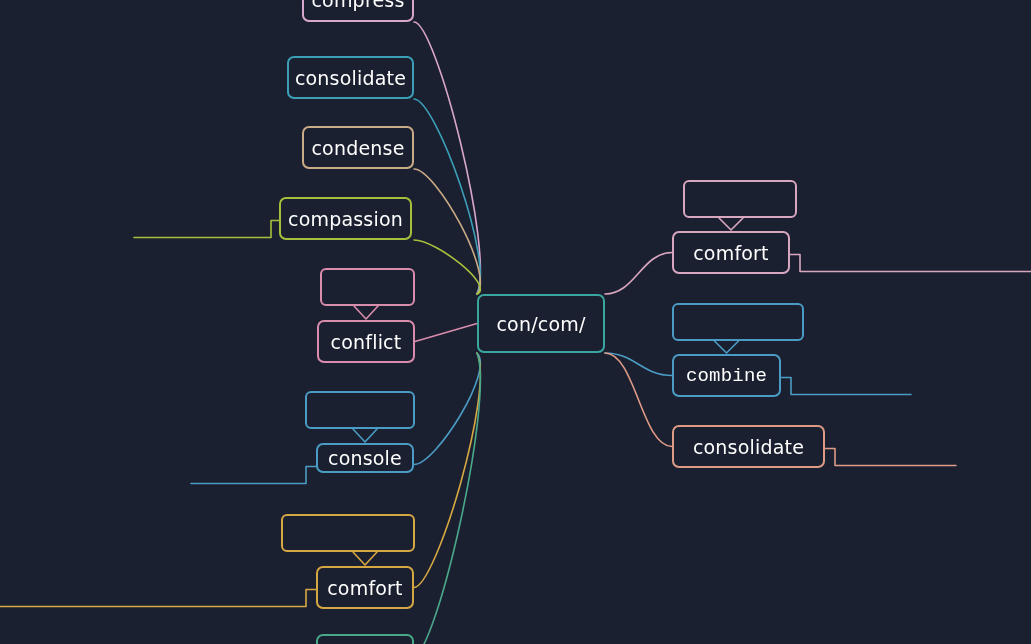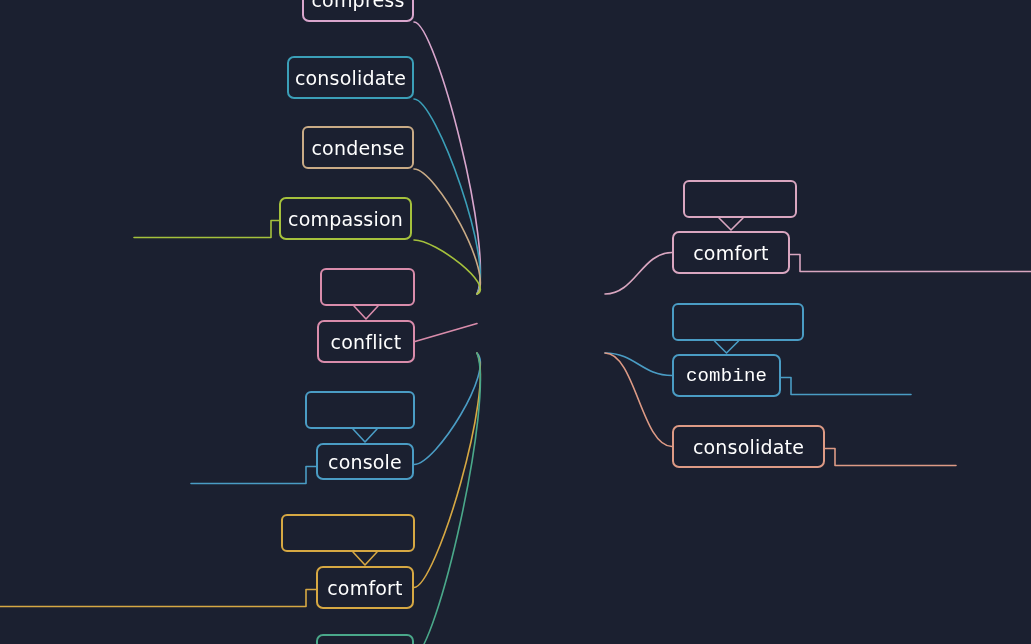--- a/index.html
+++ b/index.html
@@ -86,36 +86,37 @@
       <path d="M 605 294 C 635.15 294, 641.85 252.5, 672 252.5" stroke="#d9a6c0" fill="none" stroke-width="1.6" stroke-linecap="round" stroke-linejoin="round"></path>
       <path d="M 790 254.5 L 800 254.5 L 800 271.5 L 812 271.5 L 1035 271.5" stroke="#d9a6c0" fill="none" stroke-width="1.6" stroke-linecap="round" stroke-linejoin="round"></path>
       <path d="M 714.5 341 L 726.5 353 L 738.5 341" stroke="#4a9cc4" fill="none" stroke-width="1.6" stroke-linecap="round" stroke-linejoin="round"></path>
       <path d="M 605 353 C 635.15 353, 641.85 375.5, 672 375.5" stroke="#4a9cc4" fill="none" stroke-width="1.6" stroke-linecap="round" stroke-linejoin="round"></path>
       <path d="M 781 377.5 L 791 377.5 L 791 394.5 L 803 394.5 L 911 394.5" stroke="#4a9cc4" fill="none" stroke-width="1.6" stroke-linecap="round" stroke-linejoin="round"></path>
       <path d="M 605 353 C 635.15 353, 641.85 446.5, 672 446.5" stroke="#dd9a85" fill="none" stroke-width="1.6" stroke-linecap="round" stroke-linejoin="round"></path>
       <path d="M 825 448.5 L 835 448.5 L 835 465.5 L 847 465.5 L 956 465.5" stroke="#dd9a85" fill="none" stroke-width="1.6" stroke-linecap="round" stroke-linejoin="round"></path>
     </svg>
 <div class="node main" style="left: 302px; top: -22px; width: 112px; height: 44px; border-color: rgb(217, 166, 205);">compress</div>
     <div class="node main" style="left: 287px; top: 56px; width: 127px; height: 43px; border-color: rgb(59, 159, 184);">consolidate</div>
-    <div class="node main" style="left: 302px; top: 126px; width: 112px; height: 43px; border-color: rgb(201, 171, 134); border-radius: 6px;">condense</div>
+    <div class="node main" style="left: 302px; top: 126px; width: 112px; height: 43px; border-color: rgb(201, 171, 134);">condense</div>
     <div class="node main" style="left: 279px; top: 197px; width: 133px; height: 43px; border-color: rgb(165, 193, 60);">compassion</div>
     <div class="leaf-label" style="left: 146px; top: 201px;"></div>
     <div class="node main" style="left: 317px; top: 320px; width: 98px; height: 43px; border-color: rgb(217, 140, 171);">conflict</div>
     <div class="node root" style="left: 320px; top: 268px; width: 95px; height: 38px; border-color: rgb(217, 140, 171);"></div>
-    <div class="node main" style="left: 316px; top: 443px; width: 98px; height: 37px; border-color: rgb(74, 156, 196);">console</div>
+    <div class="node main" style="left: 316px; top: 443px; width: 98px; height: 30px; border-color: rgb(74, 156, 196);">console</div>
     <div class="node root" style="left: 305px; top: 391px; width: 110px; height: 38px; border-color: rgb(74, 156, 196);"></div>
     <div class="leaf-label" style="left: 203px; top: 448px;"></div>
     <div class="node main" style="left: 316px; top: 566px; width: 98px; height: 43px; border-color: rgb(214, 168, 67);">comfort</div>
     <div class="node root" style="left: 281px; top: 514px; width: 134px; height: 38px; border-color: rgb(214, 168, 67);"></div>
     <div class="leaf-label" style="left: 197px; top: 571px;"></div>
     <div class="leaf-label" style="left: 79px; top: 571px;"></div>
     <div class="leaf-label" style="left: -6px; top: 571px;"></div>
     <div class="node main" style="left: 316px; top: 634px; width: 98px; height: 43px; border-color: rgb(74, 168, 138);"></div>
     <div class="node main" style="left: 672px; top: 231px; width: 118px; height: 43px; border-color: rgb(217, 166, 192);">comfort</div>
     <div class="node root" style="left: 683px; top: 180px; width: 114px; height: 38px; border-color: rgb(217, 166, 192);"></div>
     <div class="leaf-label" style="left: 820px; top: 236px;"></div>
     <div class="leaf-label" style="left: 946px; top: 236px;"></div>
     <div class="node main" style="left: 672px; top: 354px; width: 109px; height: 43px; border-color: rgb(74, 156, 196); font-family: Liberation Mono, monospace;">combine</div>
     <div class="node root" style="left: 672px; top: 303px; width: 132px; height: 38px; border-color: rgb(74, 156, 196);"></div>
     <div class="leaf-label" style="left: 813px; top: 359px;"></div>
     <div class="node main" style="left: 672px; top: 425px; width: 153px; height: 43px; border-color: rgb(221, 154, 133);">consolidate</div>
     <div class="leaf-label" style="left: 858px; top: 430px;"></div>
+    <div class="node word" style="left: 477px; top: 294px; width: 128px; height: 59px; border-color: rgb(58, 166, 160); font-weight: 400; font-size: 19px;">con/com/</div>
   </div>
 
 </body></html>

